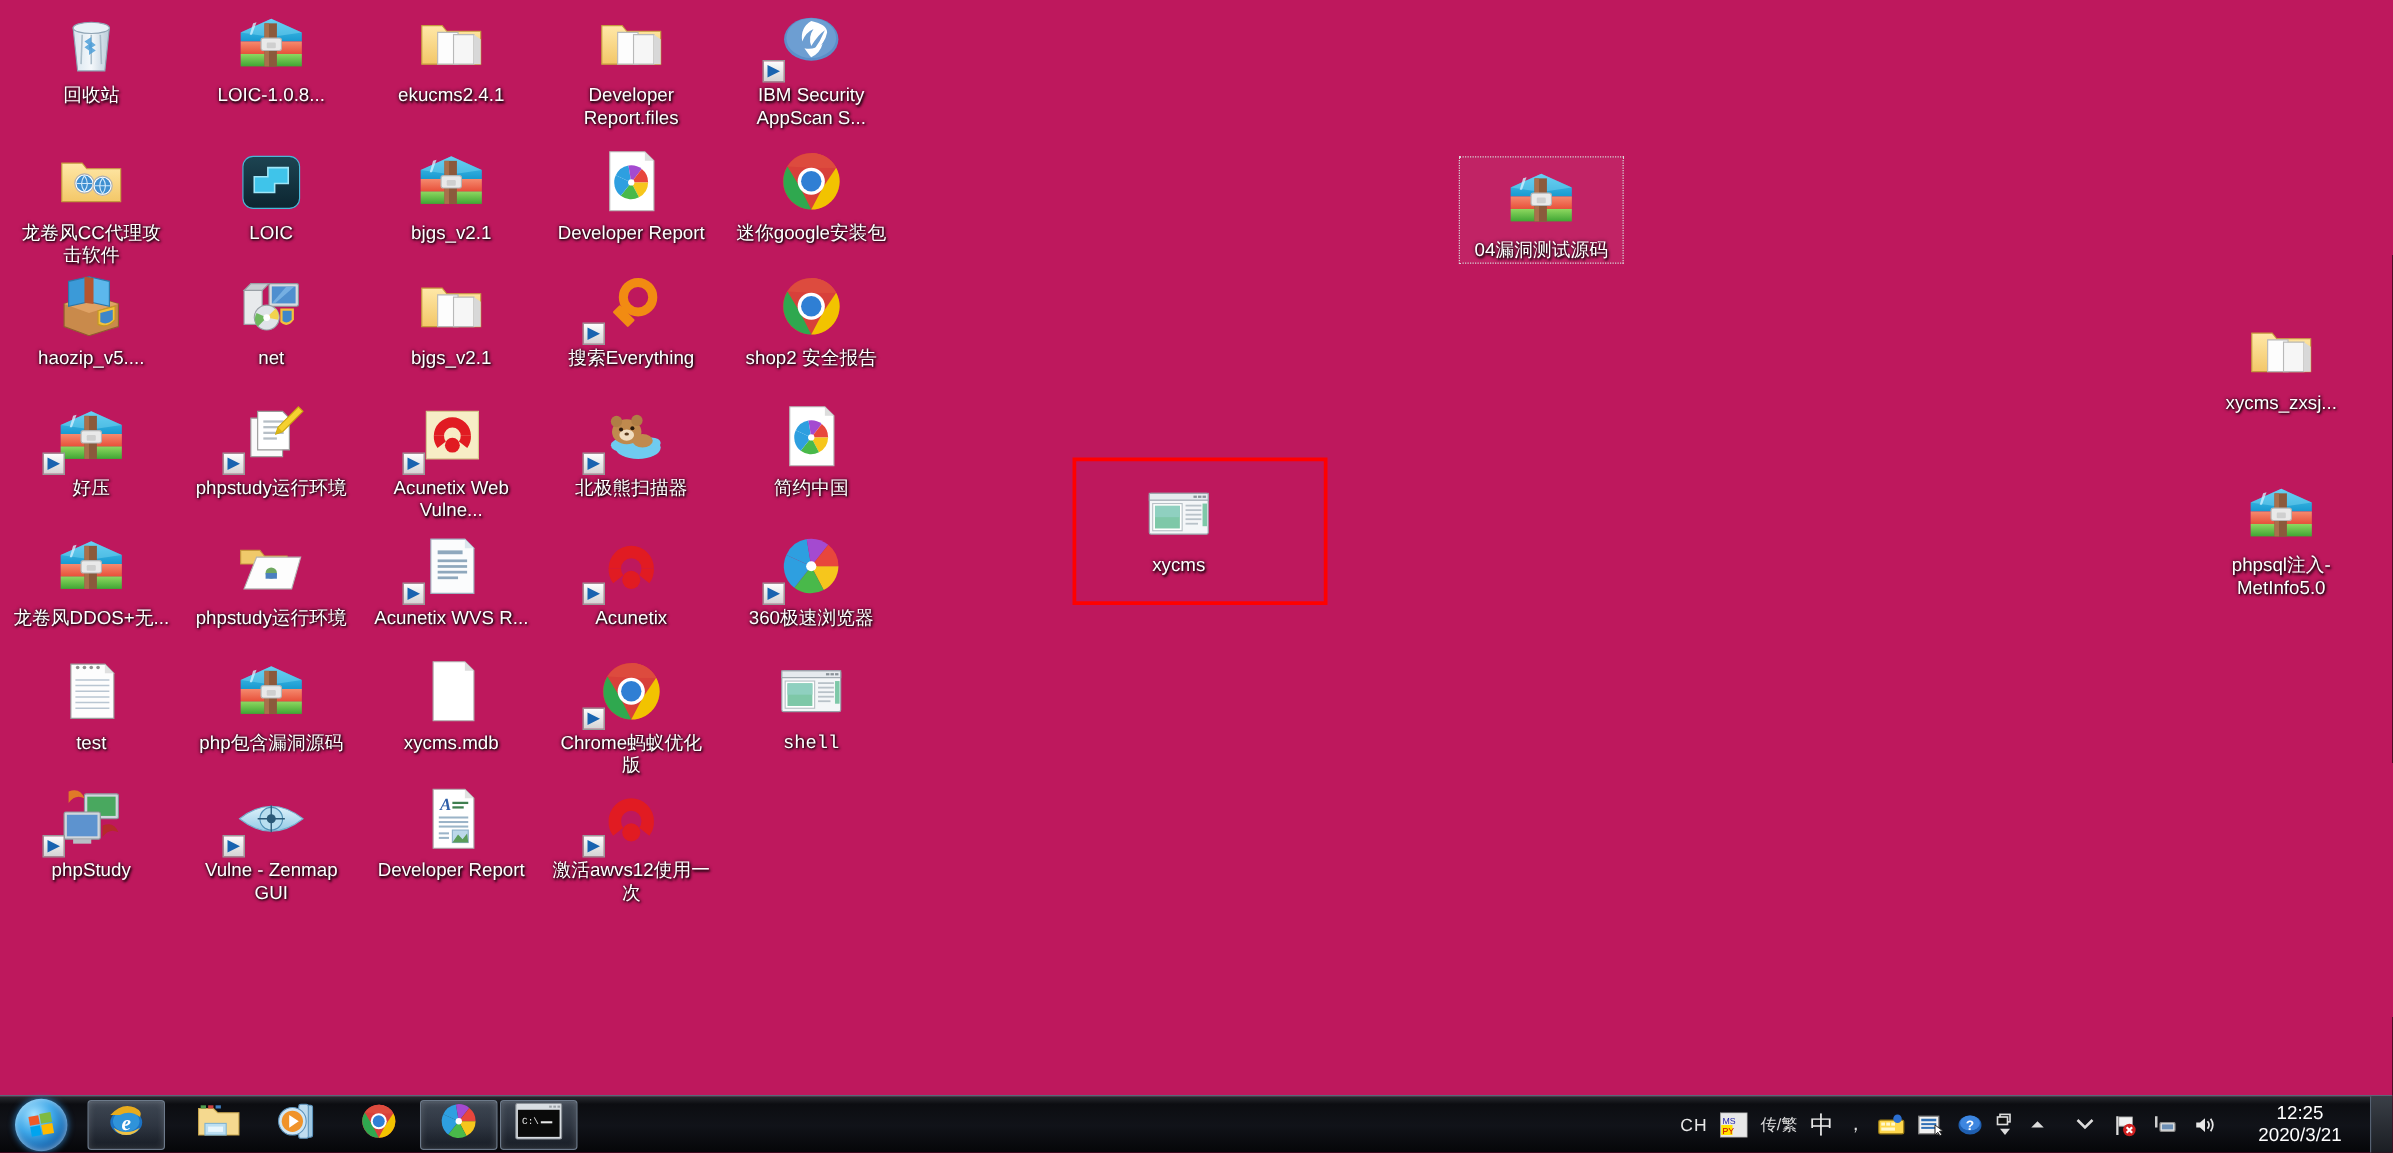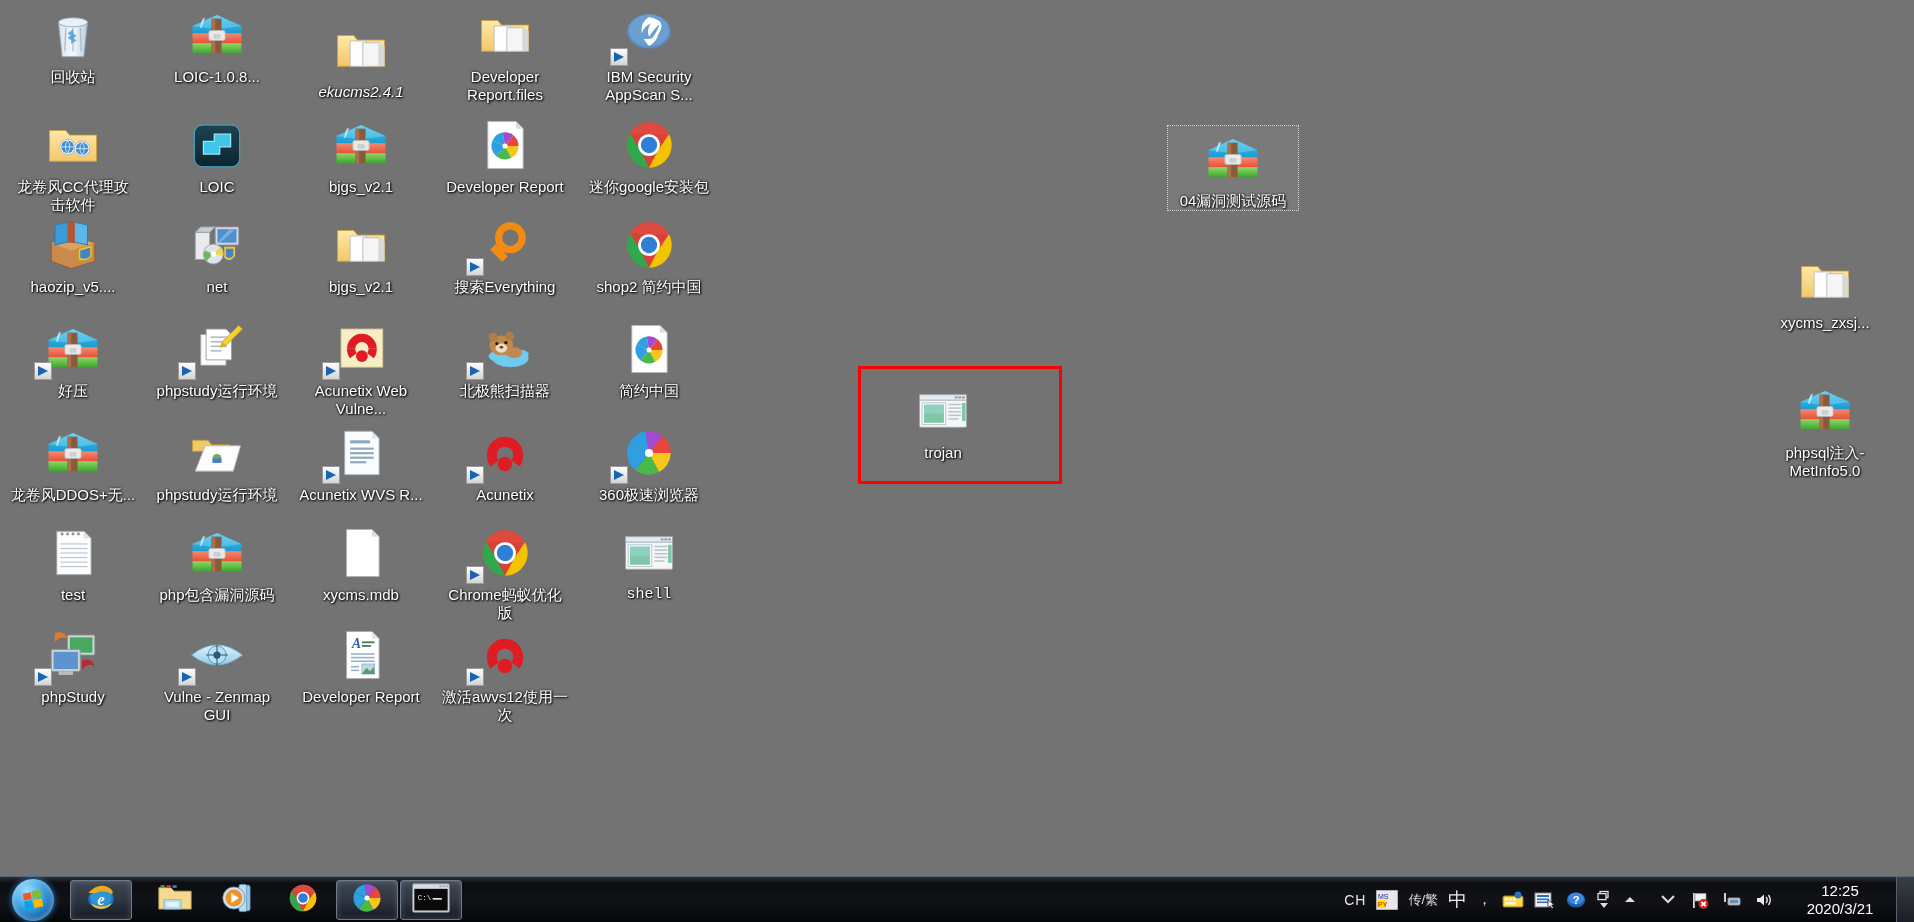--- a/index.html
+++ b/index.html
@@ -5,21 +5,21 @@
   * { box-sizing: border-box; margin: 0; padding: 0; }
   html, body {
     width: 1914px; height: 922px;
     overflow: hidden;
     background: #000;
     font-family: "Liberation Sans", sans-serif;
   }
   #desktop {
     position: relative;
     width: 1914px; height: 922px;
-    background: #737373;
+    background: #be185d;
   }
 
   
   .icon-cell {
     position: absolute;
     width: 130px;
     text-align: center;
     color: #ffffff;
     font-size: 15px;
     line-height: 18px;
@@ -206,21 +206,21 @@
   <path d="M5 22 L32 10 L59 22 L32 26 Z" fill="#7fd9f5" opacity=".45"></path>
   <rect x="26" y="14" width="11" height="38" fill="#8b5a3c"></rect>
   <rect x="26" y="14" width="4" height="38" fill="#a9704c"></rect>
   <rect x="23" y="27" width="18" height="11" rx="2" fill="#e9e9e9" stroke="#b5b5b5"></rect>
   <rect x="28" y="31" width="8" height="5" rx="1" fill="#cfcfcf"></rect>
   <path d="M16 14 L19 13 L15 24 L13 24 Z" fill="#cfefff" opacity=".8"></path>
           </svg>
         </div>
         <div class="icon-label">LOIC-1.0.8...</div>
       </div>
-      <div class="icon-cell" style="left: 296px; top: 17px; font-style: italic;">
+      <div class="icon-cell" style="left: 296px; top: 2px;">
         <div class="icon-art">
           <svg width="58" height="58" viewBox="0 0 64 64">
   <defs>
               <linearGradient id="fd" x1="0" y1="0" x2="0" y2="1">
                 <stop offset="0" stop-color="#ffe8a8"></stop>
                 <stop offset="1" stop-color="#f3c768"></stop>
               </linearGradient>
             </defs>
   <path d="M6 16 L24 16 L28 21 L58 21 L58 50 L6 50 Z" fill="url(#fd)" stroke="#c9a košt"></path>
   <path d="M6 16 L24 16 L28 21 L58 21 L58 50 L6 50 Z" fill="url(#fd)" stroke="#c59a3e" stroke-width="1"></path>
@@ -438,21 +438,21 @@
   </defs>
   <circle cx="32" cy="32" r="25" fill="#d8403a"></circle>
   <path d="M32 7 A25 25 0 0 1 54 20 L32 20 Z" fill="#e04c42"></path>
   <path d="M32 57 A25 25 0 0 1 11 19 L23 39 Z" fill="#2fa84f"></path>
   <path d="M54 20 A25 25 0 0 1 32 57 L42 38 Z" fill="#f2c300"></path>
   <path d="M11 19 A25 25 0 0 1 54 20 L32 20 Z" fill="#dd4b3e"></path>
   <circle cx="32" cy="32" r="12" fill="#fff"></circle>
   <circle cx="32" cy="32" r="9" fill="#2f7fd4"></circle>
           </svg>
         </div>
-        <div class="icon-label">shop2 简约中国</div>
+        <div class="icon-label">shop2 安全报告</div>
       </div>
       <div class="icon-cell" style="left: 8px; top: 316px;">
         <div class="icon-art">
           <svg width="58" height="58" viewBox="0 0 64 64">
   <defs>
     <linearGradient id="wrB" x1="0" y1="0" x2="0" y2="1">
                 <stop offset="0" stop-color="#56c8f0"></stop>
                 <stop offset="1" stop-color="#189ad0"></stop>
               </linearGradient>
     <linearGradient id="wrR" x1="0" y1="0" x2="0" y2="1">
@@ -857,21 +857,21 @@
   <g fill="#b9c2c9">
               <rect x="38" y="24" width="14" height="1.6"></rect>
               <rect x="38" y="28" width="14" height="1.6"></rect>
               <rect x="38" y="32" width="14" height="1.6"></rect>
               <rect x="38" y="36" width="14" height="1.6"></rect>
               <rect x="38" y="40" width="11" height="1.6"></rect>
             </g>
   <rect x="53" y="23" width="4" height="20" fill="#7ec8a8"></rect>
           </svg>
         </div>
-        <div class="icon-label">trojan</div>
+        <div class="icon-label">xycms</div>
       </div>
       <div class="icon-cell" style="left: 1760px; top: 248px;">
         <div class="icon-art">
           <svg width="58" height="58" viewBox="0 0 64 64">
   <defs>
               <linearGradient id="fd" x1="0" y1="0" x2="0" y2="1">
                 <stop offset="0" stop-color="#ffe8a8"></stop>
                 <stop offset="1" stop-color="#f3c768"></stop>
               </linearGradient>
             </defs>

